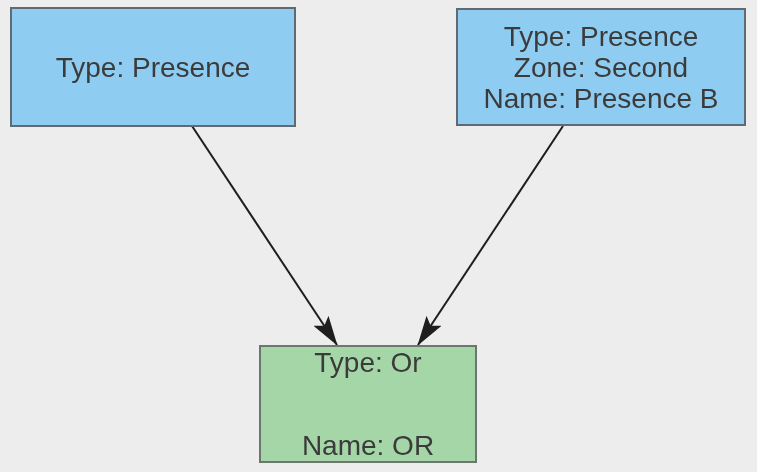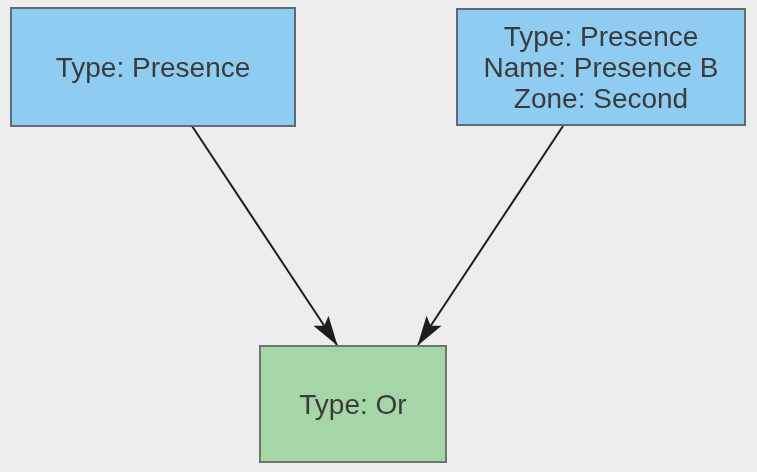--- a/index.html
+++ b/index.html
@@ -42,21 +42,21 @@
   .node-blue {
     background: #8fccf2;
     border: 2px solid #5f6a73;
   }
   .node-green {
     background: #a5d6a7;
     border: 2px solid #6d756f;
   }
   #node-presence-a { left: 10px;  top: 7px;   width: 286px; height: 120px; }
   #node-presence-b { left: 456px; top: 8px;   width: 290px; height: 118px; }
-  #node-or         { left: 259px; top: 345px; width: 188px; height: 118px; }
+  #node-or         { left: 259px; top: 345px; width: 218px; height: 118px; justify-content: space-between; }
   .node-line {
     white-space: nowrap;
   }
 </style>
 </head>
 <body>
 
 <div class="canvas">
 
   <svg class="edges-layer" viewBox="0 0 757 472" xmlns="http://www.w3.org/2000/svg">
@@ -68,21 +68,22 @@
     <line x1="192" y1="126" x2="337" y2="345" stroke="#1e1e1e" stroke-width="2" marker-end="url(#arrowhead)"></line>
     <line x1="563" y1="126" x2="418" y2="345" stroke="#1e1e1e" stroke-width="2" marker-end="url(#arrowhead)"></line>
   </svg>
 
   <div id="node-presence-a" class="node node-blue">
     <div class="node-line">Type: Presence</div>
   </div>
 
   <div id="node-presence-b" class="node node-blue">
     <div class="node-line">Type: Presence</div>
+    <div class="node-line">Zone: Second</div>
     <div class="node-line">Name: Presence B</div>
-    <div class="node-line">Zone: Second</div>
   </div>
 
   <div id="node-or" class="node node-green">
     <div class="node-line">Type: Or</div>
+    <div class="node-line">Name: OR</div>
   </div>
 
 </div>
 
 </body></html>

